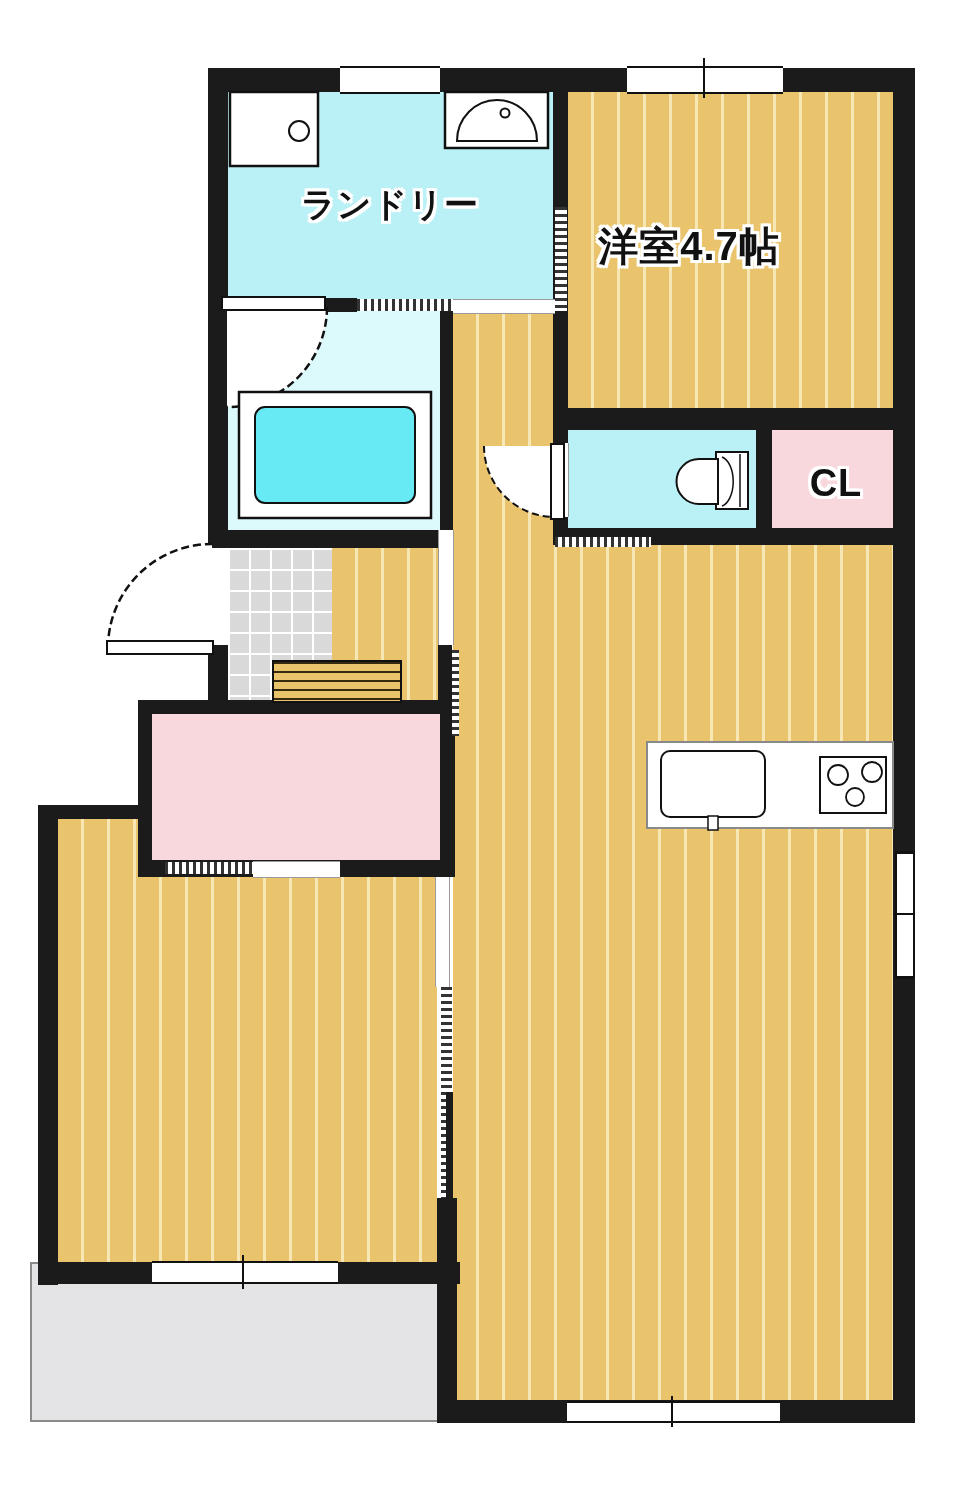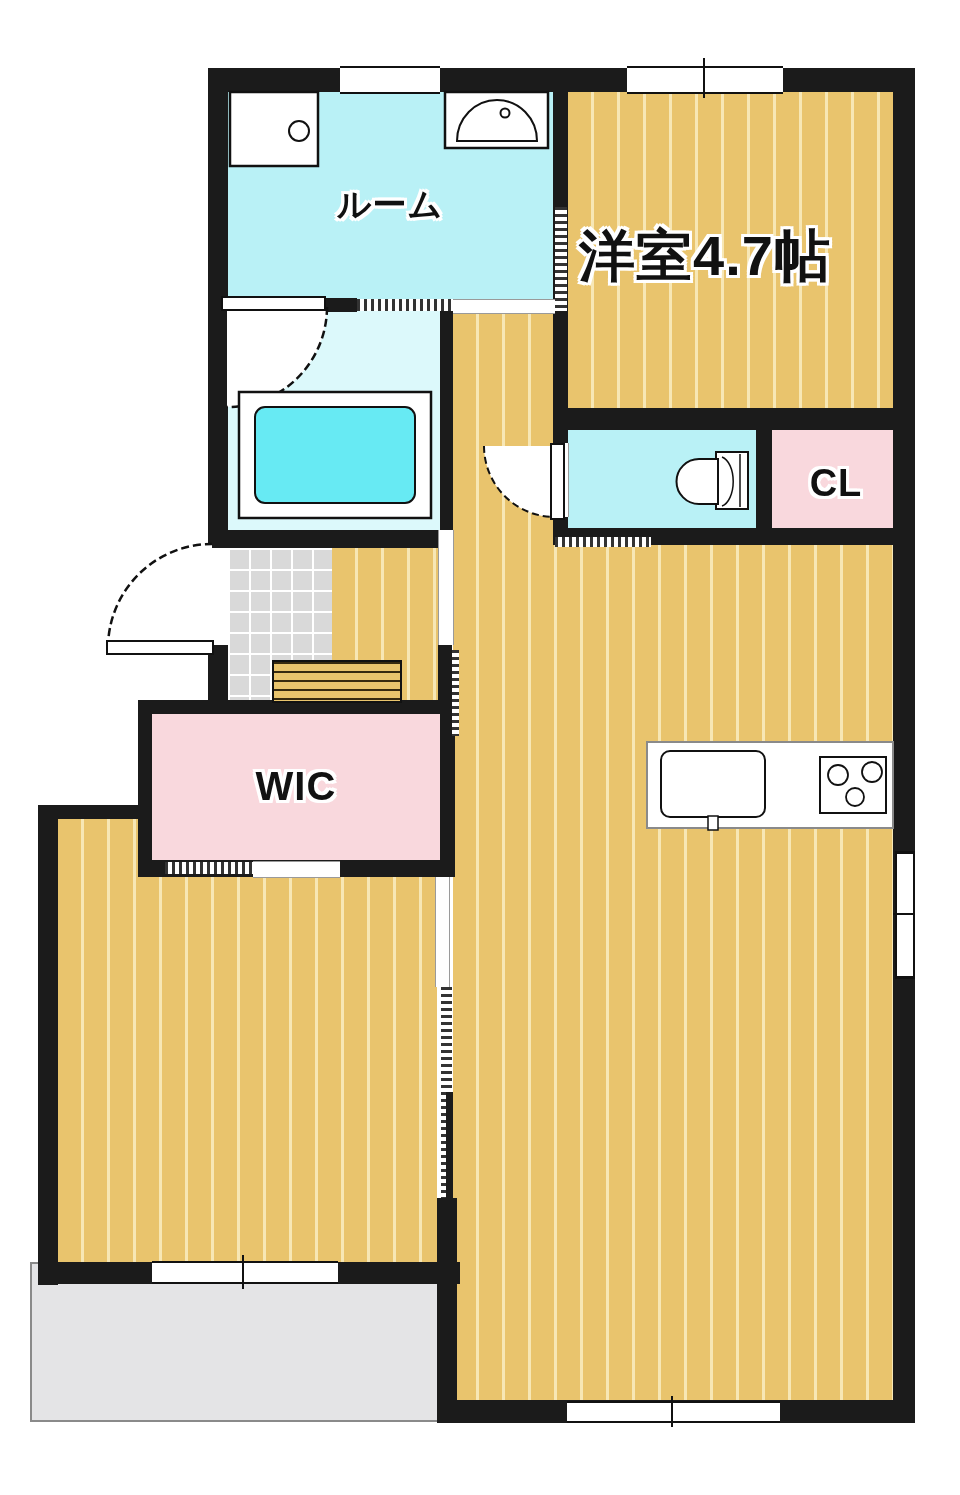--- a/index.html
+++ b/index.html
@@ -146,19 +146,18 @@
       <g>
         <rect x="820" y="757" width="66" height="56" fill="#fff" stroke="#111" stroke-width="2"></rect>
         <circle cx="838" cy="775" r="10" fill="#fff" stroke="#111" stroke-width="1.8"></circle>
         <circle cx="872" cy="772" r="10" fill="#fff" stroke="#111" stroke-width="1.8"></circle>
         <circle cx="855" cy="797" r="9" fill="#fff" stroke="#111" stroke-width="1.8"></circle>
       </g>
     </g>
   </svg>
 
   <div class="label" style="left:250px;top:183px;width:280px;font-size:34px;line-height:1.25;">
-    <div>ルーム</div>
+    <div>ランドリー</div>
   </div>
-  <div class="label" style="left:540px;top:219px;width:330px;font-size:56px;">洋室4.7帖</div>
+  <div class="label" style="left:524px;top:219px;width:330px;font-size:40px;">洋室4.7帖</div>
   <div class="label" style="left:780px;top:462px;width:112px;font-size:38px;">CL</div>
-  <div class="label" style="left:196px;top:764px;width:200px;font-size:40px;">WIC</div>
 
 </div>
 
 </body></html>

